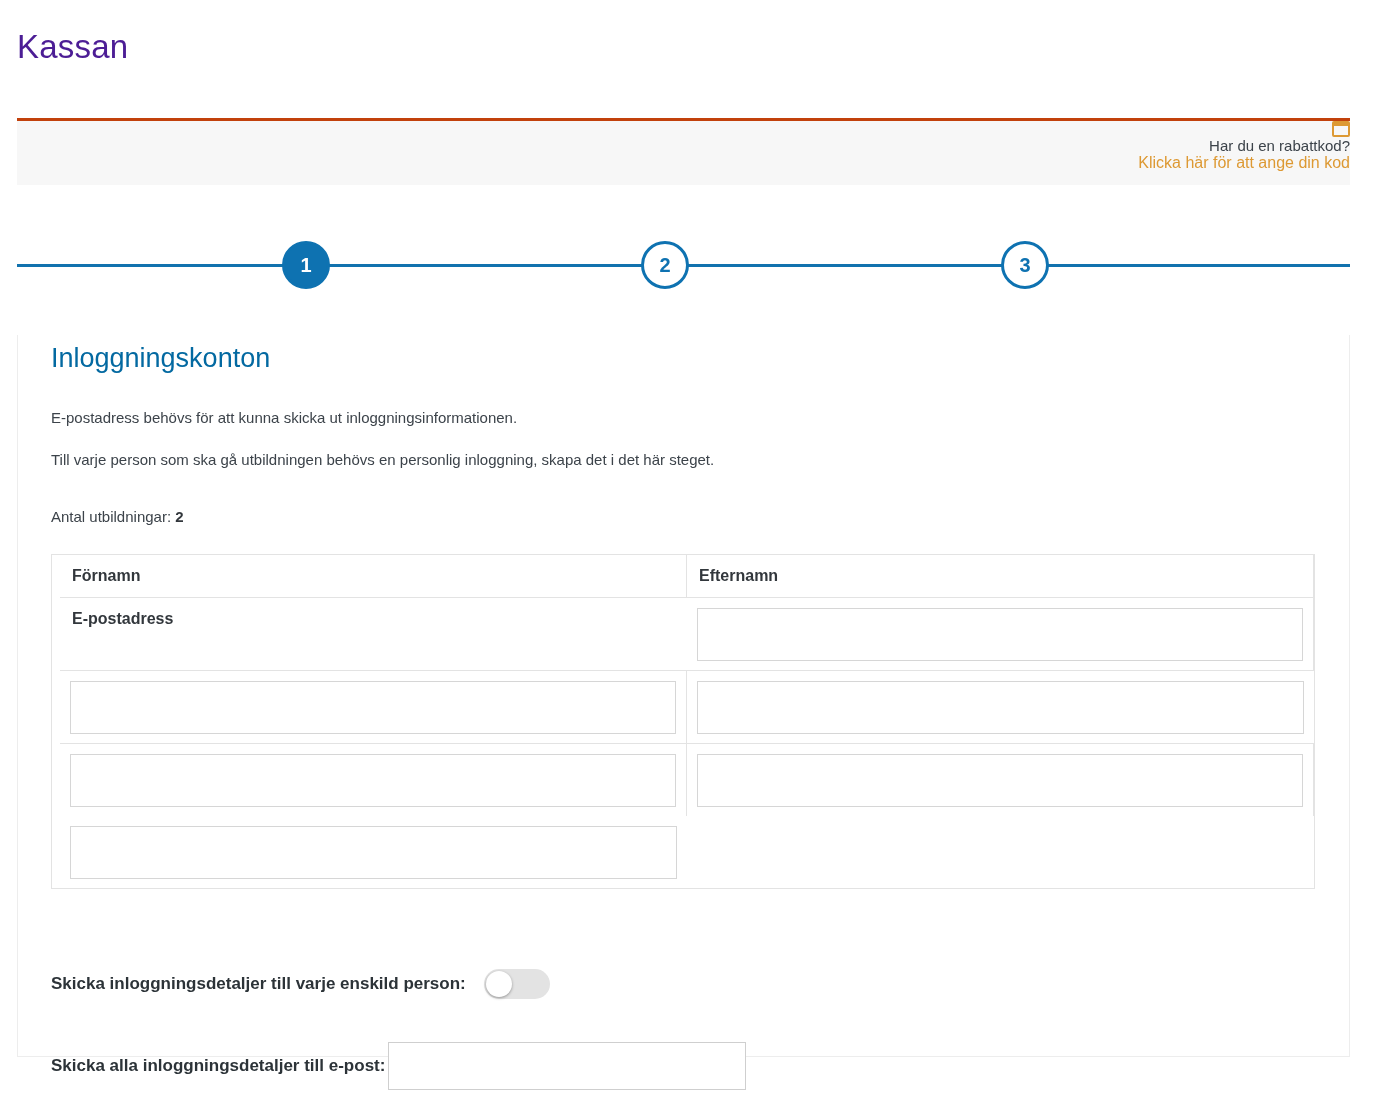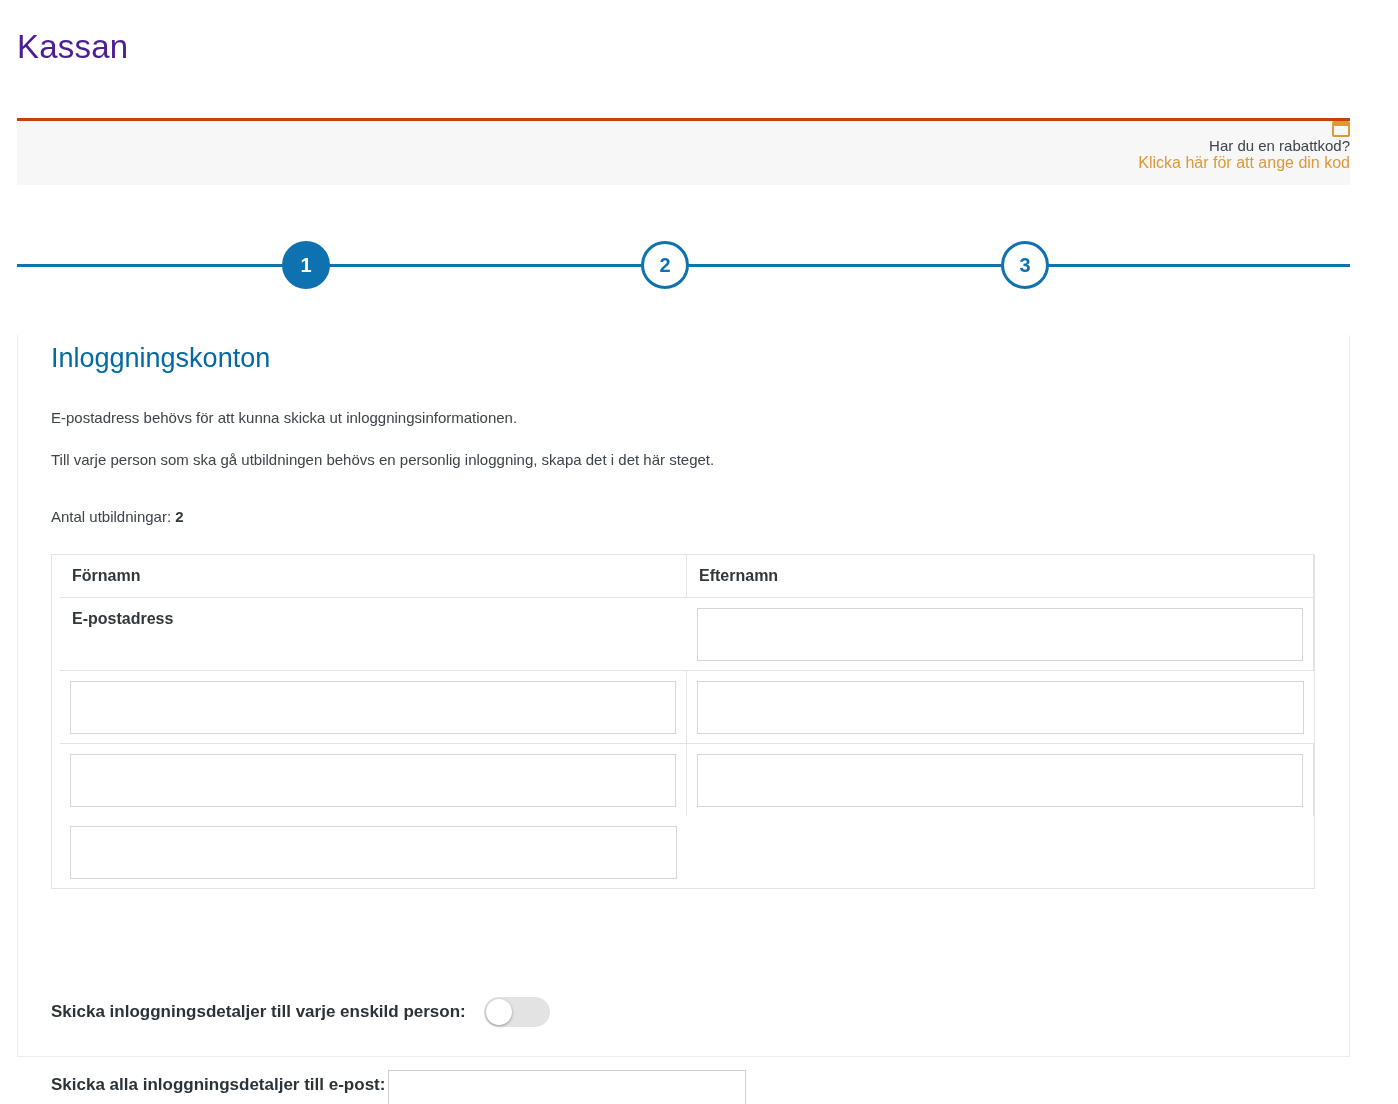--- a/index.html
+++ b/index.html
@@ -49,29 +49,29 @@
   .th { padding: 11px 12px; font-size: 16px; font-weight: 700; color: #32373c;
     border-bottom: 1px solid #e3e3e3; border-right: 1px solid #e3e3e3; line-height: 20px; }
   .th:nth-child(3) { border-right: none; }
   .td { padding: 10px 10px 9px 10px; border-right: 1px solid #e3e3e3; }
   .td.last-col { border-right: none; }
   .td.row-1 { border-bottom: 1px solid #e3e3e3; }
   .cell-input { width: 100%; height: 53px; border: 1px solid #d6d6d6; background: #ffffff;
     font-size: 16px; padding: 0 10px; font-family: "Liberation Sans", sans-serif; }
 
   
-  .toggle-row { margin-top: 108px; display: flex; align-items: center; }
+  .toggle-row { margin-top: 80px; display: flex; align-items: center; }
   .bold-label { font-size: 17px; font-weight: 700; color: #2c3338; line-height: 30px; }
   .toggle { position: relative; margin-left: 18px; width: 66px; height: 30px;
     background: #e3e3e3; border-radius: 15px; cursor: pointer; flex: none; }
   .toggle-knob { position: absolute; left: 2px; top: 2px; width: 26px; height: 26px;
     border-radius: 50%; background: #ffffff; box-shadow: 0 1px 3px rgba(0,0,0,.35); }
 
   
-  .email-row { margin-top: 43px; display: flex; }
+  .email-row { margin-top: 43px; display: flex; align-items: center; }
   .email-input { margin-left: 3px; width: 358px; height: 48px; border: 1px solid #cfcfcf;
     background: #ffffff; font-size: 16px; padding: 0 10px; font-family: "Liberation Sans", sans-serif; }
 
   
   .actions { position: relative; margin-top: 49px; height: 38px; }
   .btn { position: absolute; top: 0; height: 38px; background: #dfa31d; color: #701a75;
     border: none; border-radius: 3px; font-size: 16px; cursor: pointer;
     font-family: "Liberation Sans", sans-serif; }
   .btn-back { left: 271px; width: 170px; }
   .btn-next { left: 914px; width: 147px; }

